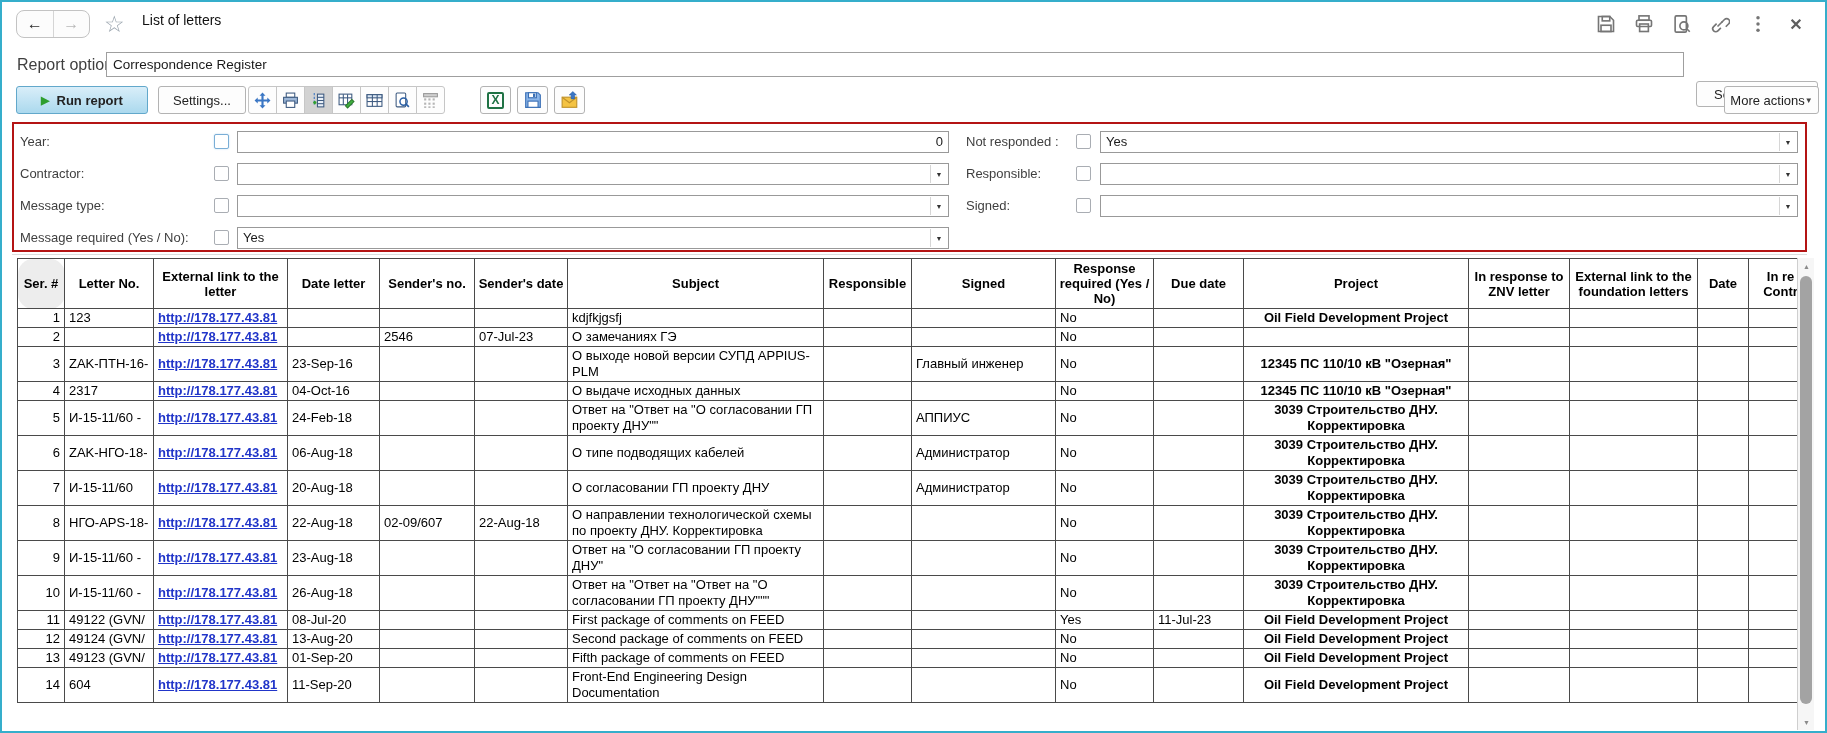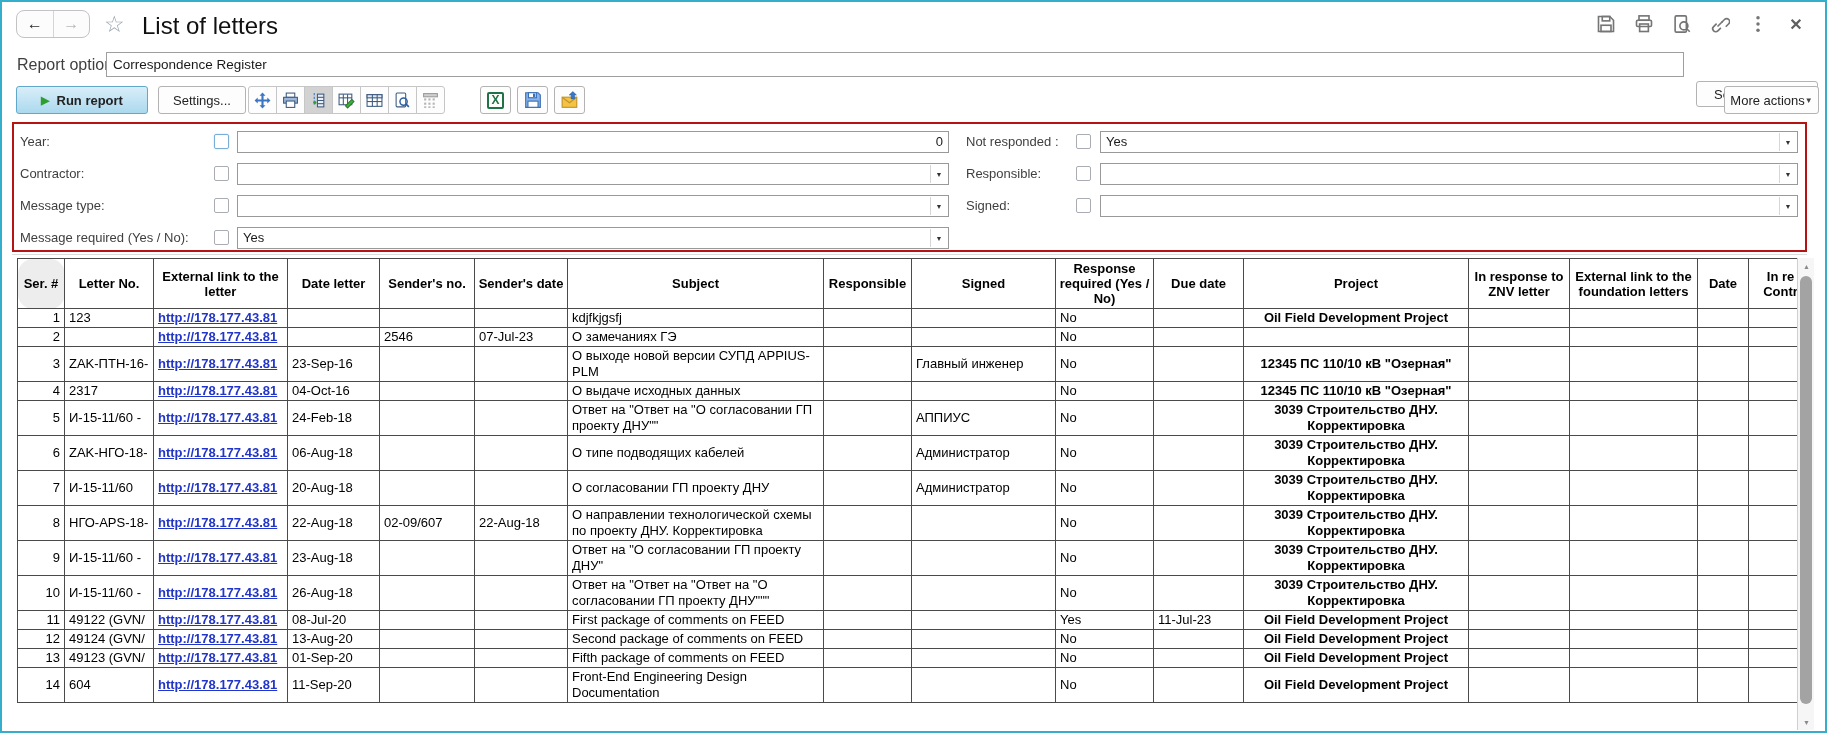--- a/index.html
+++ b/index.html
@@ -7,21 +7,21 @@
   body { font-family:"Liberation Sans", sans-serif; background:#fff; position:relative; overflow:hidden; }
   .window { position:absolute; inset:0; border:2px solid #35aecb; background:#fff; }
 
   
   .navgroup { position:absolute; left:14px; top:8px; width:74px; height:28px; border:1px solid #c3c3c3;
               border-radius:8px; background:#fcfcfc; display:flex; overflow:hidden; }
   .navbtn { flex:1; display:flex; align-items:center; justify-content:center; font-size:16px; font-weight:bold; cursor:default; }
   .navbtn.back { color:#2c2c2c; border-right:1px solid #d5d5d5; }
   .navbtn.fwd  { color:#b7b7b7; }
   .star { position:absolute; left:102px; top:9px; font-size:23px; color:#9aa4ae; line-height:26px; }
-  .wtitle { position:absolute; left:140px; top:10px; font-size:24px; color:#101010; }
+  .wtitle { position:absolute; left:140px; top:10px; font-size:14px; color:#101010; }
   .titleicons { position:absolute; right:18px; top:11px; display:flex; gap:16px; align-items:center; }
   .ticon { width:22px; height:22px; display:flex; align-items:center; justify-content:center; color:#757575; }
   .ticon svg { stroke:#757575; fill:none; stroke-width:1.3; }
   .ticon.close { font-size:16px; font-weight:bold; color:#5f5f5f; }
 
   
   .optlabel { position:absolute; left:15px; top:51px; font-size:16px; color:#3f3f3f; line-height:24px; }
   .optinput { position:absolute; left:104px; top:50px; width:1578px; height:25px; border:1px solid #9f9f9f;
               background:#fff; font-size:13.5px; color:#1a1a1a; line-height:23px; padding-left:6px; }
   .btn { background:#fdfdfd; border:1px solid #b3b3b3; border-radius:3px; font-size:13px; color:#222;

